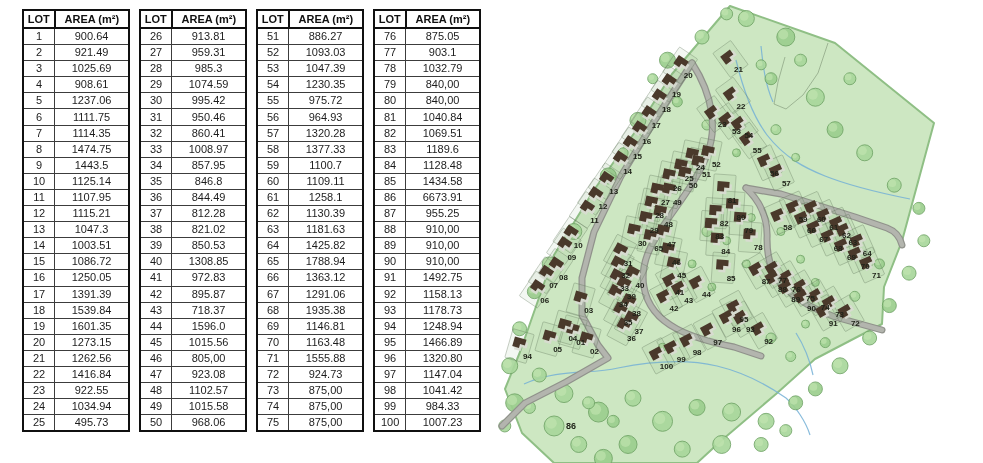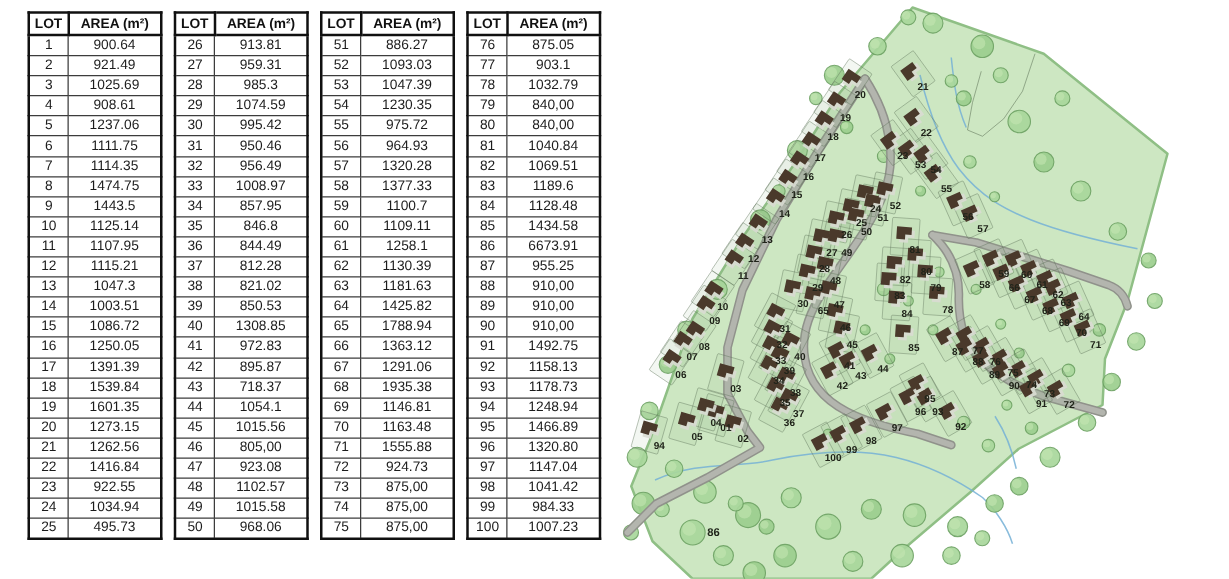--- a/index.html
+++ b/index.html
@@ -178,21 +178,21 @@
         <tr>
           <td class="lotcol">30</td>
           <td class="areacol">995.42</td>
         </tr>
         <tr>
           <td class="lotcol">31</td>
           <td class="areacol">950.46</td>
         </tr>
         <tr>
           <td class="lotcol">32</td>
-          <td class="areacol">956.49</td>
+          <td class="areacol">860.41</td>
         </tr>
         <tr>
           <td class="lotcol">33</td>
           <td class="areacol">1008.97</td>
         </tr>
         <tr>
           <td class="lotcol">34</td>
           <td class="areacol">857.95</td>
         </tr>
         <tr>
@@ -226,21 +226,21 @@
         <tr>
           <td class="lotcol">42</td>
           <td class="areacol">895.87</td>
         </tr>
         <tr>
           <td class="lotcol">43</td>
           <td class="areacol">718.37</td>
         </tr>
         <tr>
           <td class="lotcol">44</td>
-          <td class="areacol">1054.1</td>
+          <td class="areacol">1596.0</td>
         </tr>
         <tr>
           <td class="lotcol">45</td>
           <td class="areacol">1015.56</td>
         </tr>
         <tr>
           <td class="lotcol">46</td>
           <td class="areacol">805,00</td>
         </tr>
         <tr>

